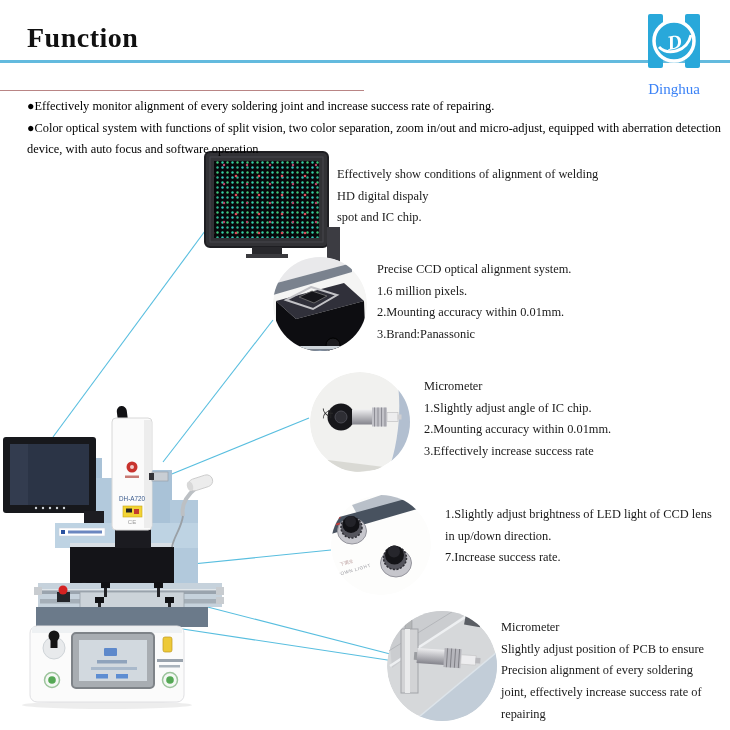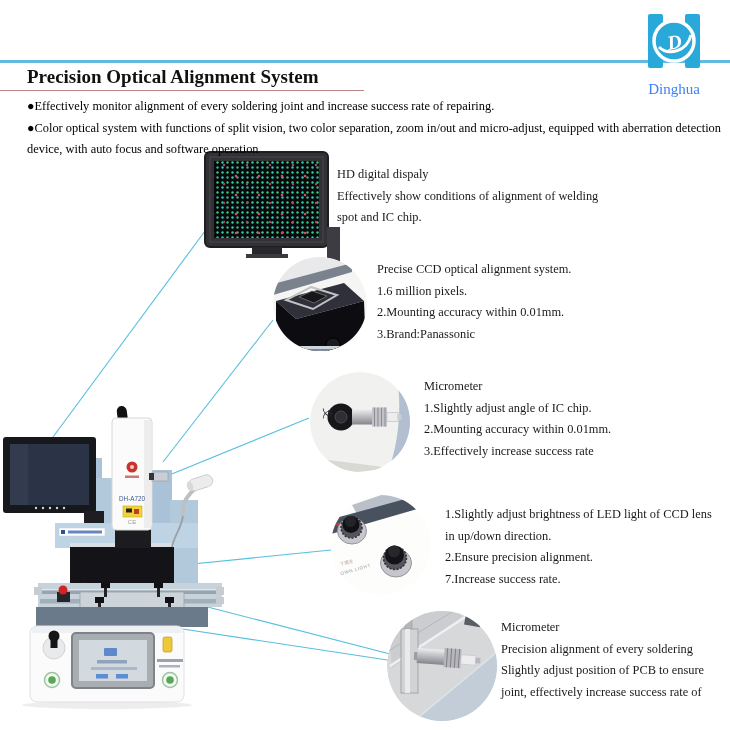--- a/index.html
+++ b/index.html
@@ -256,66 +256,66 @@
         <line x1="447" y1="647" x2="447" y2="666" stroke="#808086" stroke-width="1"></line>
         <line x1="451" y1="647" x2="451" y2="666" stroke="#808086" stroke-width="1"></line>
         <line x1="455" y1="647" x2="455" y2="666" stroke="#808086" stroke-width="1"></line>
         <line x1="459" y1="647" x2="459" y2="666" stroke="#808086" stroke-width="1"></line>
         <rect x="461" y="652.5" width="15" height="9.5" fill="#ededef" stroke="#c6c6c8" stroke-width="0.7"></rect>
         <rect x="475.5" y="654.5" width="5" height="5.5" fill="#b9b9bd"></rect>
       </g>
     </g>
   </svg>
 
+  <div class="title">Function</div>
   <div class="rule-blue"></div>
-  <div class="subtitle">Precision Optical Alignment System</div>
   <div class="rule-red"></div>
   <div class="bullets">
     <div>●Effectively monitor alignment of every soldering joint and increase success rate of repairing.</div>
     <div>●Color optical system with functions of split vision, two color separation, zoom in/out and  micro-adjust, equipped with aberration detection device, with auto focus and software operation</div>
   </div>
 
   <div class="logo">
     <svg width="66" height="64" viewBox="0 0 66 64">
       <rect x="7" y="2" width="15" height="54" rx="2" fill="#29a8da"></rect>
       <rect x="44" y="2" width="15" height="54" rx="2" fill="#29a8da"></rect>
       <circle cx="33" cy="29" r="20" fill="#29a8da" stroke="#ffffff" stroke-width="3.5"></circle>
       <path d="M18,35 C27,44 46,40 50,23" stroke="#ffffff" stroke-width="3" fill="none"></path>
       <text x="26" y="37" font-size="20" font-style="italic" font-weight="bold" fill="#ffffff" transform="rotate(-10 33 29)">D</text>
     </svg>
     <div class="logo-name">Dinghua</div>
   </div>
 
   <div class="callout co-hd">
+    <div>Effectively show conditions of alignment of welding</div>
     <div>HD digital dispaly</div>
-    <div>Effectively show conditions of alignment of welding</div>
     <div>spot and IC chip.</div>
   </div>
 
   <div class="callout co-ccd">
     <div>Precise CCD optical alignment system.</div>
     <div>1.6 million pixels.</div>
     <div>2.Mounting accuracy within 0.01mm.</div>
     <div>3.Brand:Panassonic</div>
   </div>
 
   <div class="callout co-m1">
     <div>Micrometer</div>
     <div>1.Slightly adjust angle of IC chip.</div>
     <div>2.Mounting accuracy within 0.01mm.</div>
     <div>3.Effectively increase success rate</div>
   </div>
 
   <div class="callout co-led">
     <div>1.Slightly adjust brightness of LED light of CCD lens</div>
     <div>in up/down direction.</div>
-    <div>2.Ensure precision alignment.</div>
     <div>7.Increase success rate.</div>
   </div>
 
   <div class="callout co-m2">
     <div>Micrometer</div>
+    <div> Slightly adjust position of PCB to ensure</div>
     <div>Precision alignment of every soldering</div>
-    <div> Slightly adjust position of PCB to ensure</div>
     <div>joint, effectively increase success rate of</div>
+    <div>repairing</div>
   </div>
 
 </div>
 
 </body></html>

